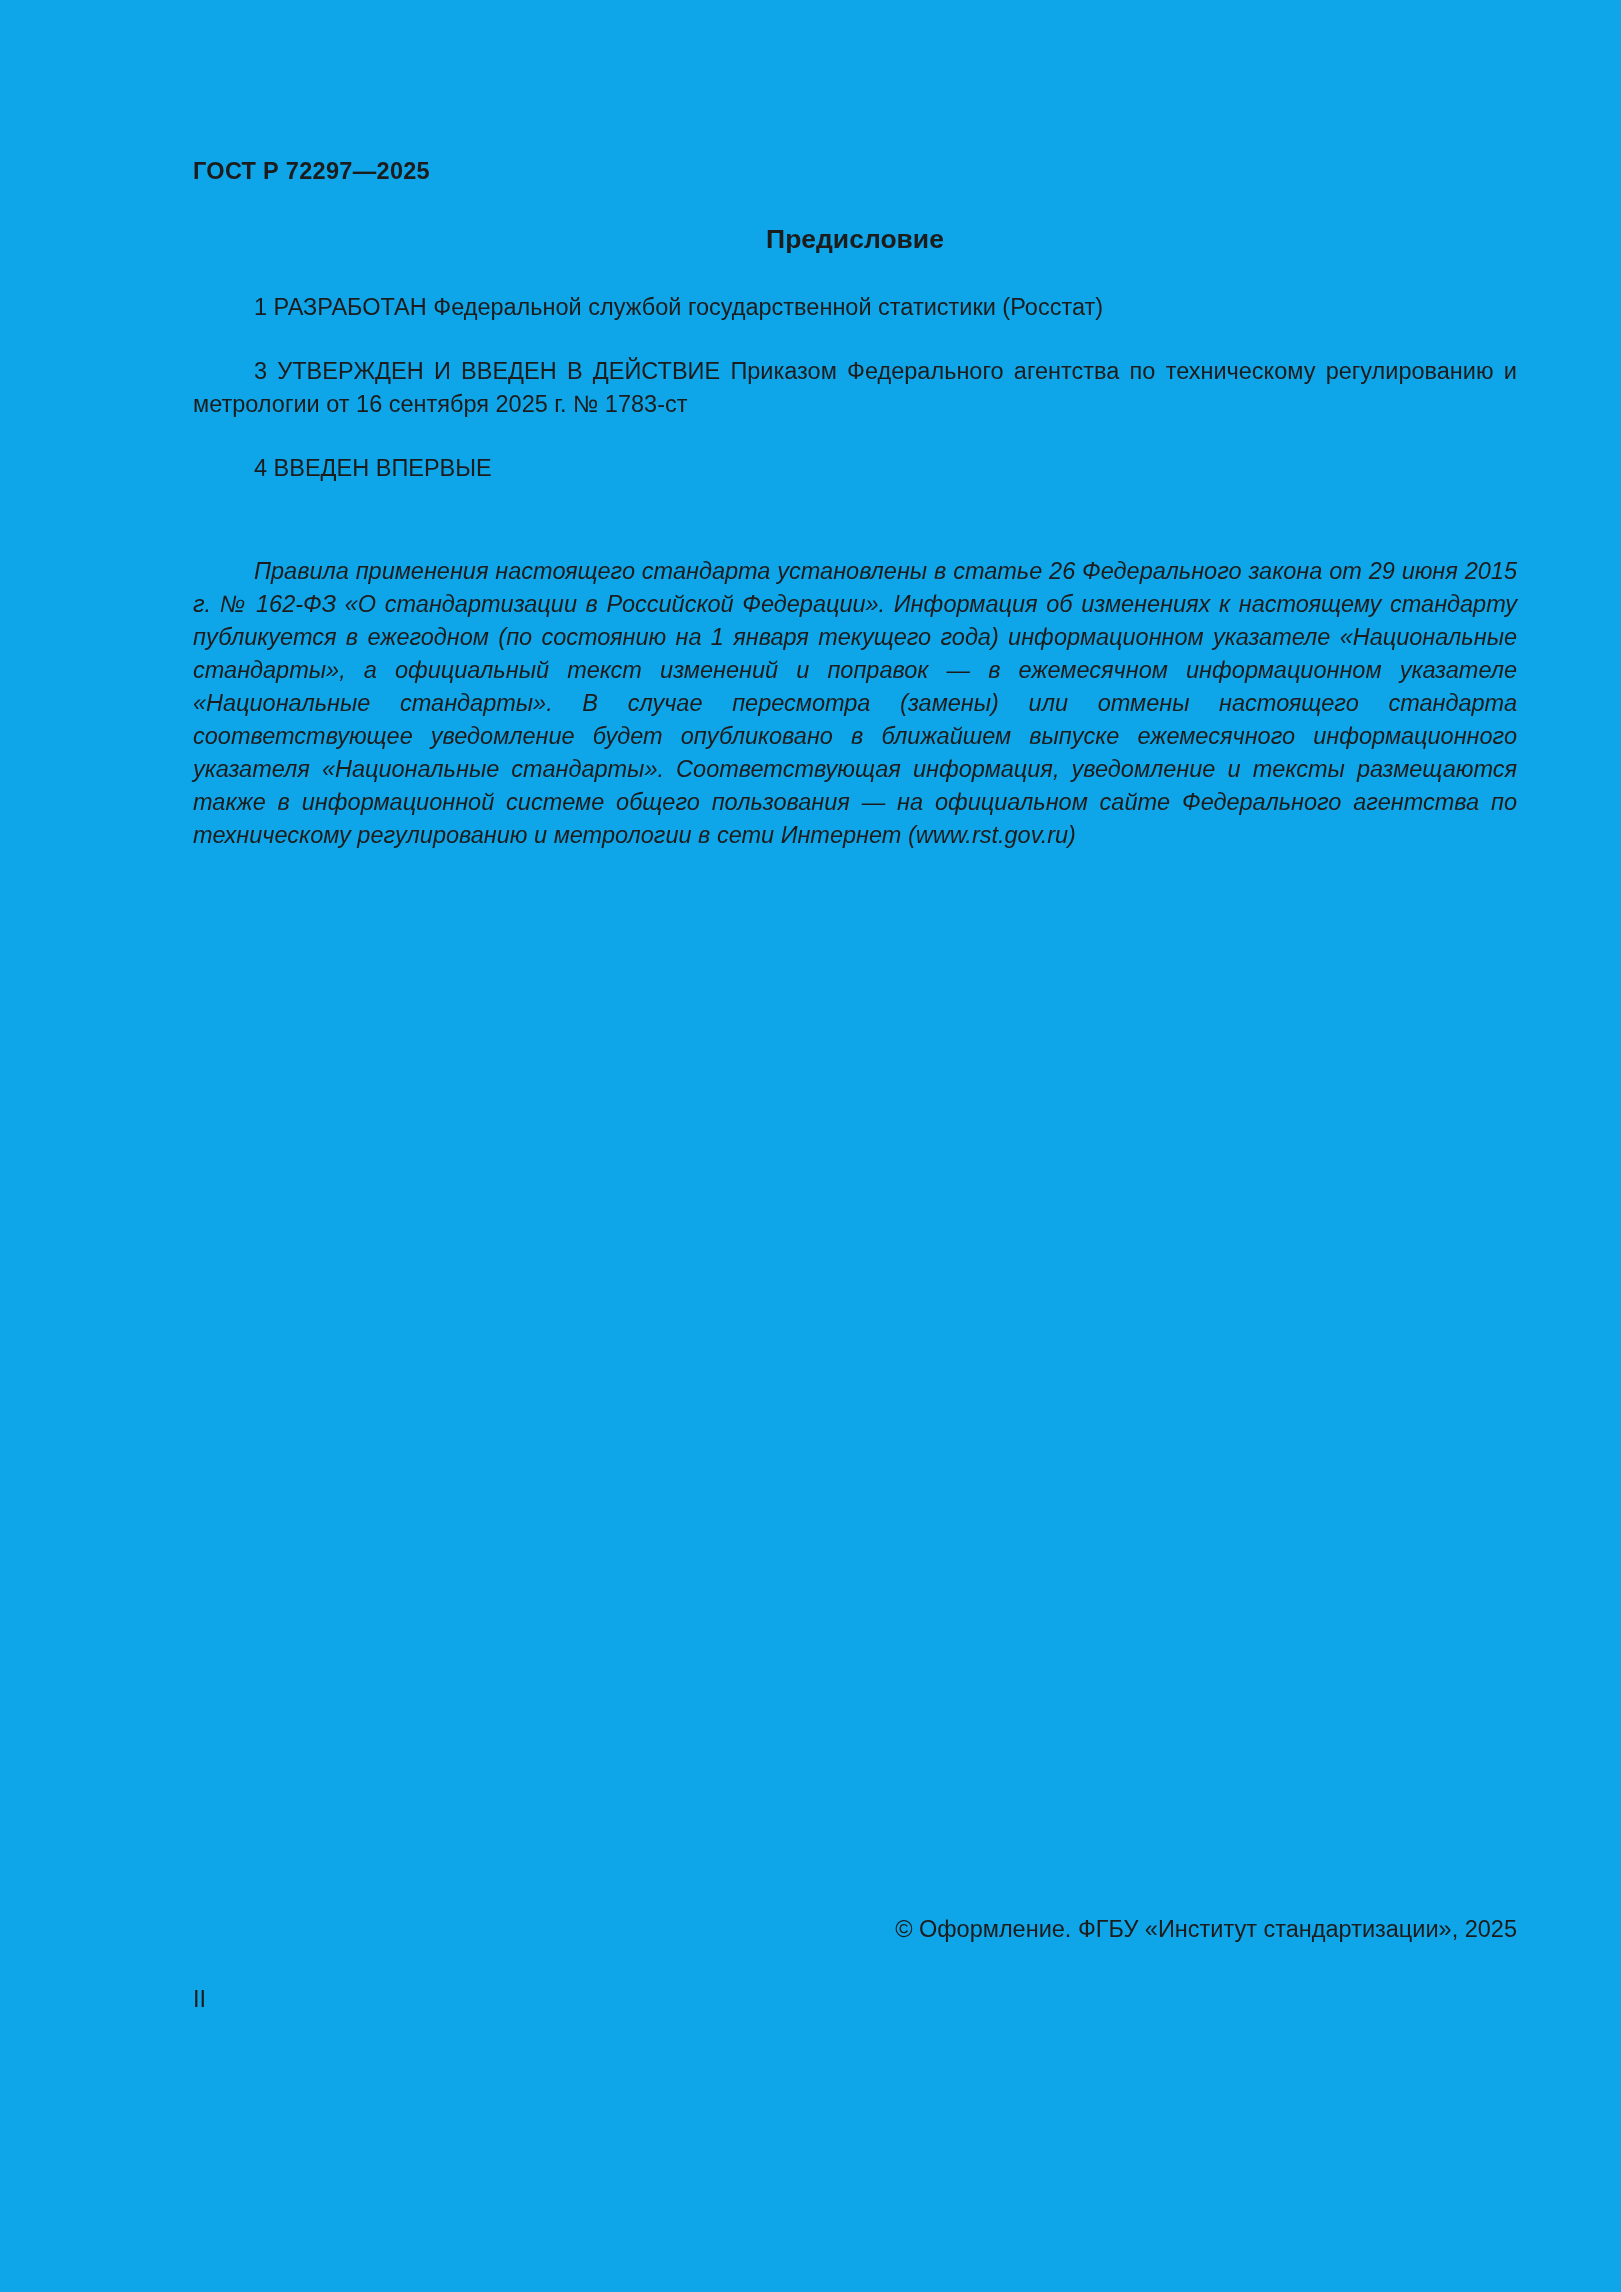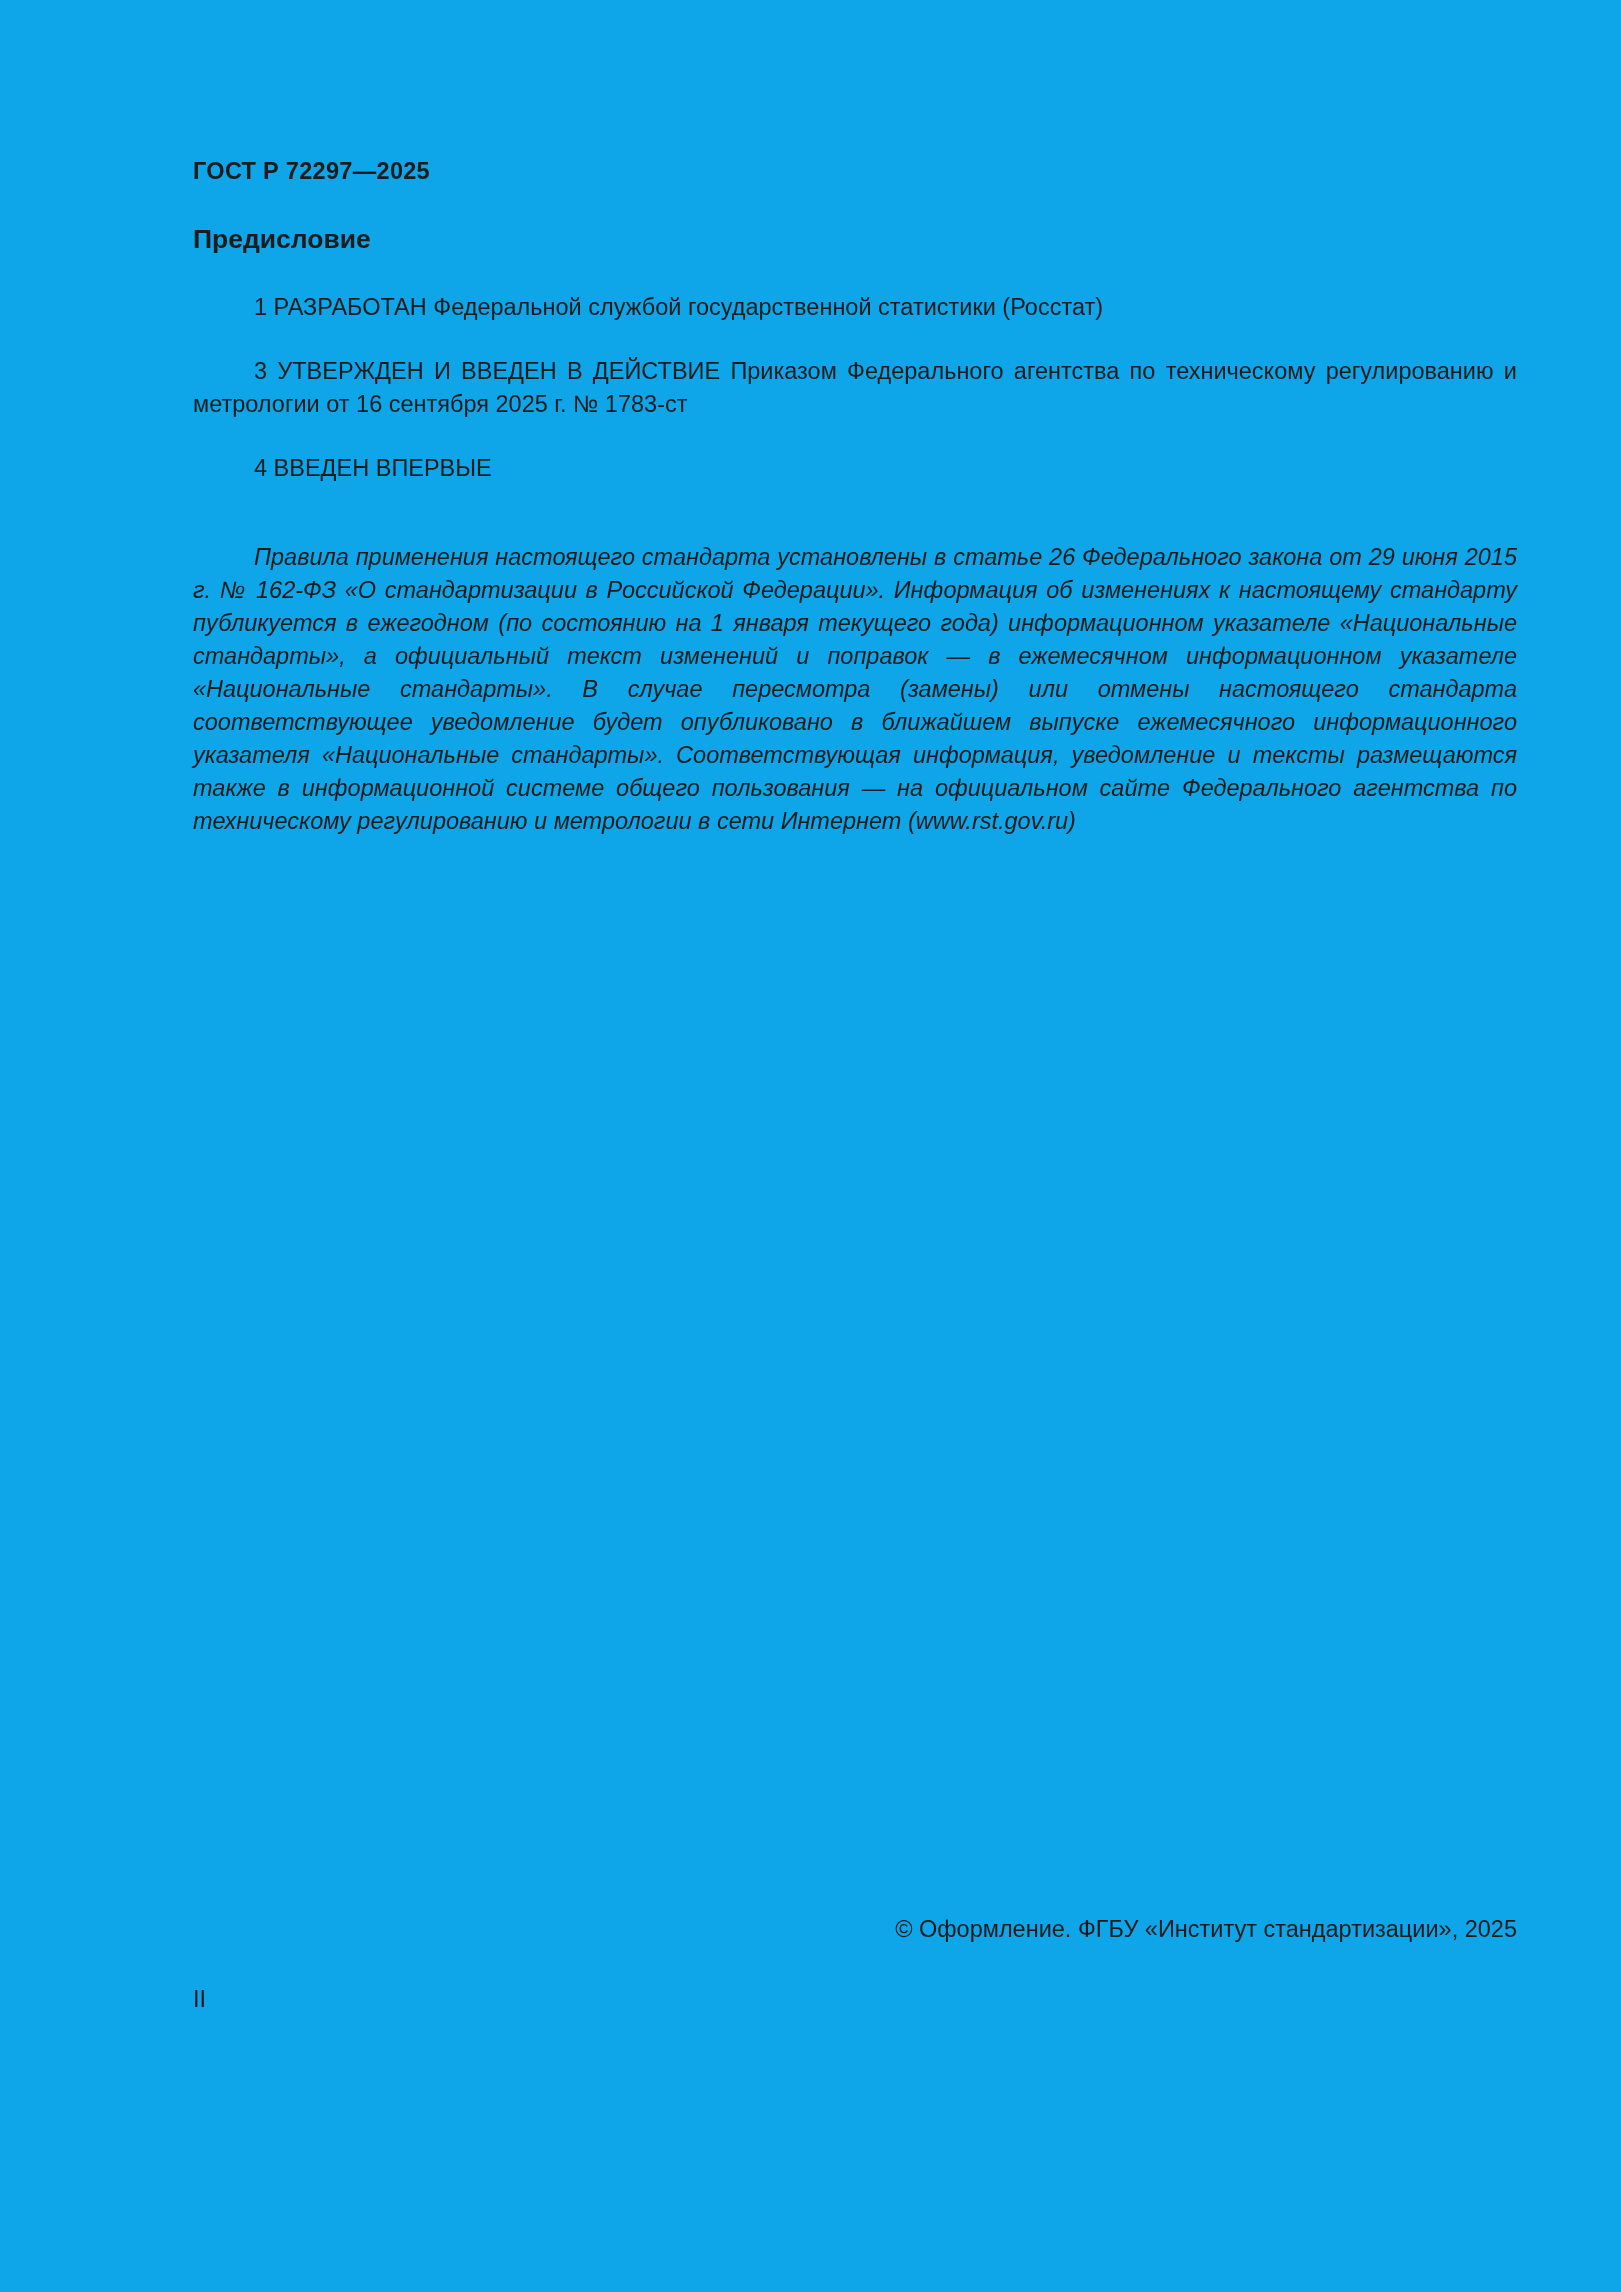--- a/index.html
+++ b/index.html
@@ -26,31 +26,32 @@
     font-size: 23.5px;
     line-height: 33px;
     font-weight: bold;
     margin: 0 0 35px 0;
     letter-spacing: 0.3px;
   }
   .doc-title {
     font-size: 26.5px;
     line-height: 33px;
     font-weight: bold;
+    text-align: center;
     margin: 0 0 35px 0;
   }
   p.body-par {
     font-size: 23.5px;
     line-height: 33px;
     margin: 0 0 31px 0;
     text-align: justify;
     text-indent: 61px;
   }
   p.body-par.last-foreword {
-    margin-bottom: 56px;
+    margin-bottom: 70px;
   }
   p.legal-par {
     font-size: 23.5px;
     line-height: 33px;
     font-style: italic;
     margin: 0;
     text-align: justify;
     text-indent: 61px;
   }
   .bottom-block {

